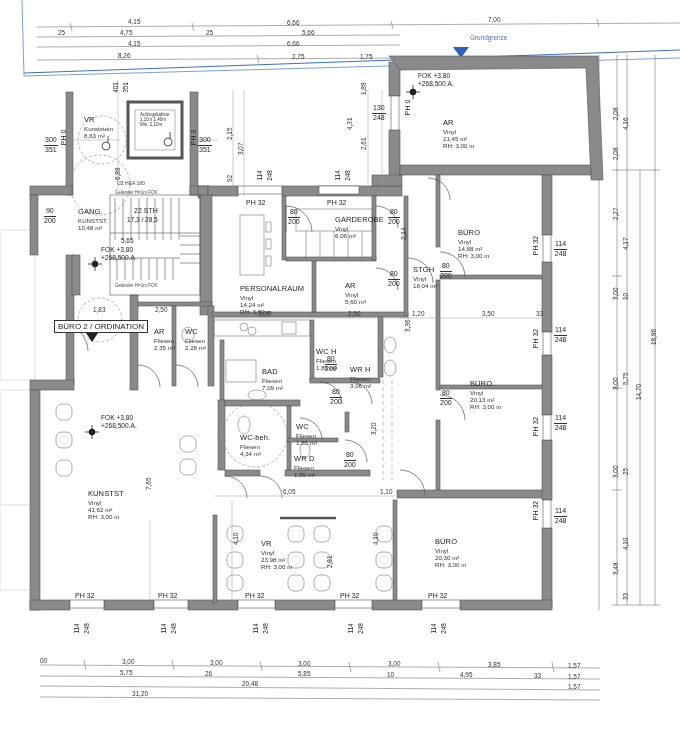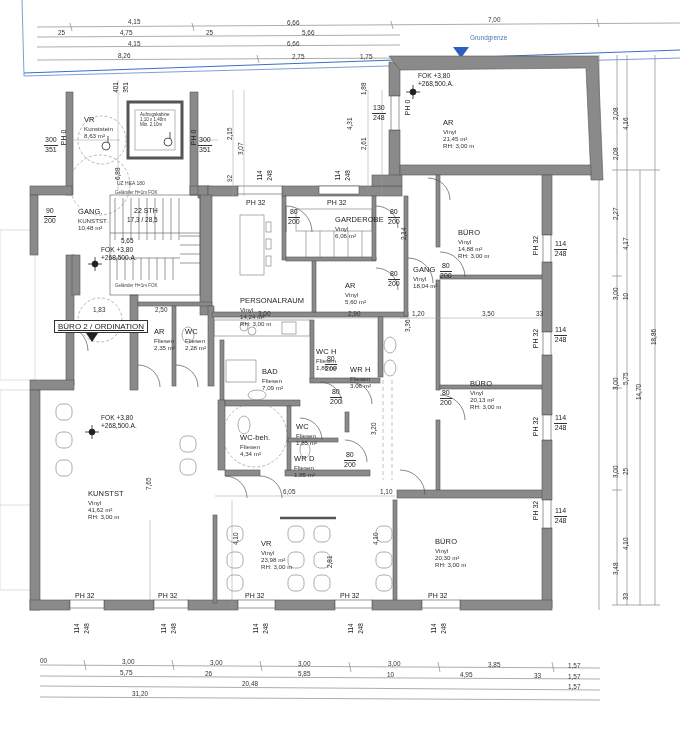--- a/index.html
+++ b/index.html
@@ -380,33 +380,33 @@
   <span class="room-name">AR</span>
   <span class="room-sub">Vinyl</span>
   <span class="room-sub">21,45 m²</span>
   <span class="room-sub">RH: 3,00 m</span>
 </div>
 <div class="lbl" style="left:335px;top:208px;">
   <span class="room-name">GARDEROBE</span>
   <span class="room-sub">Vinyl</span>
   <span class="room-sub">6,06 m²</span>
 </div>
-<div class="lbl" style="left:240px;top:277px;margin-top:12px;">
+<div class="lbl" style="left:240px;top:277px;">
   <span class="room-name">PERSONALRAUM</span>
   <span class="room-sub">Vinyl</span>
   <span class="room-sub">14,24 m²</span>
   <span class="room-sub">RH: 3,00 m</span>
 </div>
 <div class="lbl" style="left:345px;top:274px;">
   <span class="room-name">AR</span>
   <span class="room-sub">Vinyl</span>
   <span class="room-sub">5,60 m²</span>
 </div>
 <div class="lbl" style="left:413px;top:258px;">
-  <span class="room-name">GANG</span>
+  <span class="room-name">STGH</span>
   <span class="room-sub">Vinyl</span>
   <span class="room-sub">18,04 m²</span>
 </div>
 <div class="lbl" style="left:458px;top:221px;">
   <span class="room-name">BÜRO</span>
   <span class="room-sub">Vinyl</span>
   <span class="room-sub">14,88 m²</span>
   <span class="room-sub">RH: 3,00 m</span>
 </div>
 <div class="lbl" style="left:470px;top:372px;">
@@ -480,21 +480,21 @@
 </div>
 <div class="fok" style="left:101px;top:414px;">
   <span style="display:block">FOK +3,80</span>
   <span style="display:block">+268,500.A.</span>
 </div>
 <div class="fok" style="left:418px;top:72px;">
   <span style="display:block">FOK +3,80</span>
   <span style="display:block">+268,500.A.</span>
 </div>
 
-<div class="badge" style="left:54px;top:320px;text-decoration:underline;">BÜRO 2 / ORDINATION</div>
+<div class="badge" style="left:54px;top:320px;">BÜRO 2 / ORDINATION</div>
 
 <div class="ph" style="left:75px;top:592px;">PH 32</div>
 <div class="ph" style="left:158px;top:592px;">PH 32</div>
 <div class="ph" style="left:245px;top:592px;">PH 32</div>
 <div class="ph" style="left:340px;top:592px;">PH 32</div>
 <div class="ph" style="left:428px;top:592px;">PH 32</div>
 <div class="ph" style="left:246px;top:199px;">PH 32</div>
 <div class="ph" style="left:327px;top:199px;">PH 32</div>
 <div class="ph vert" style="left:526px;top:242px;">PH 32</div>
 <div class="ph vert" style="left:526px;top:335px;">PH 32</div>

